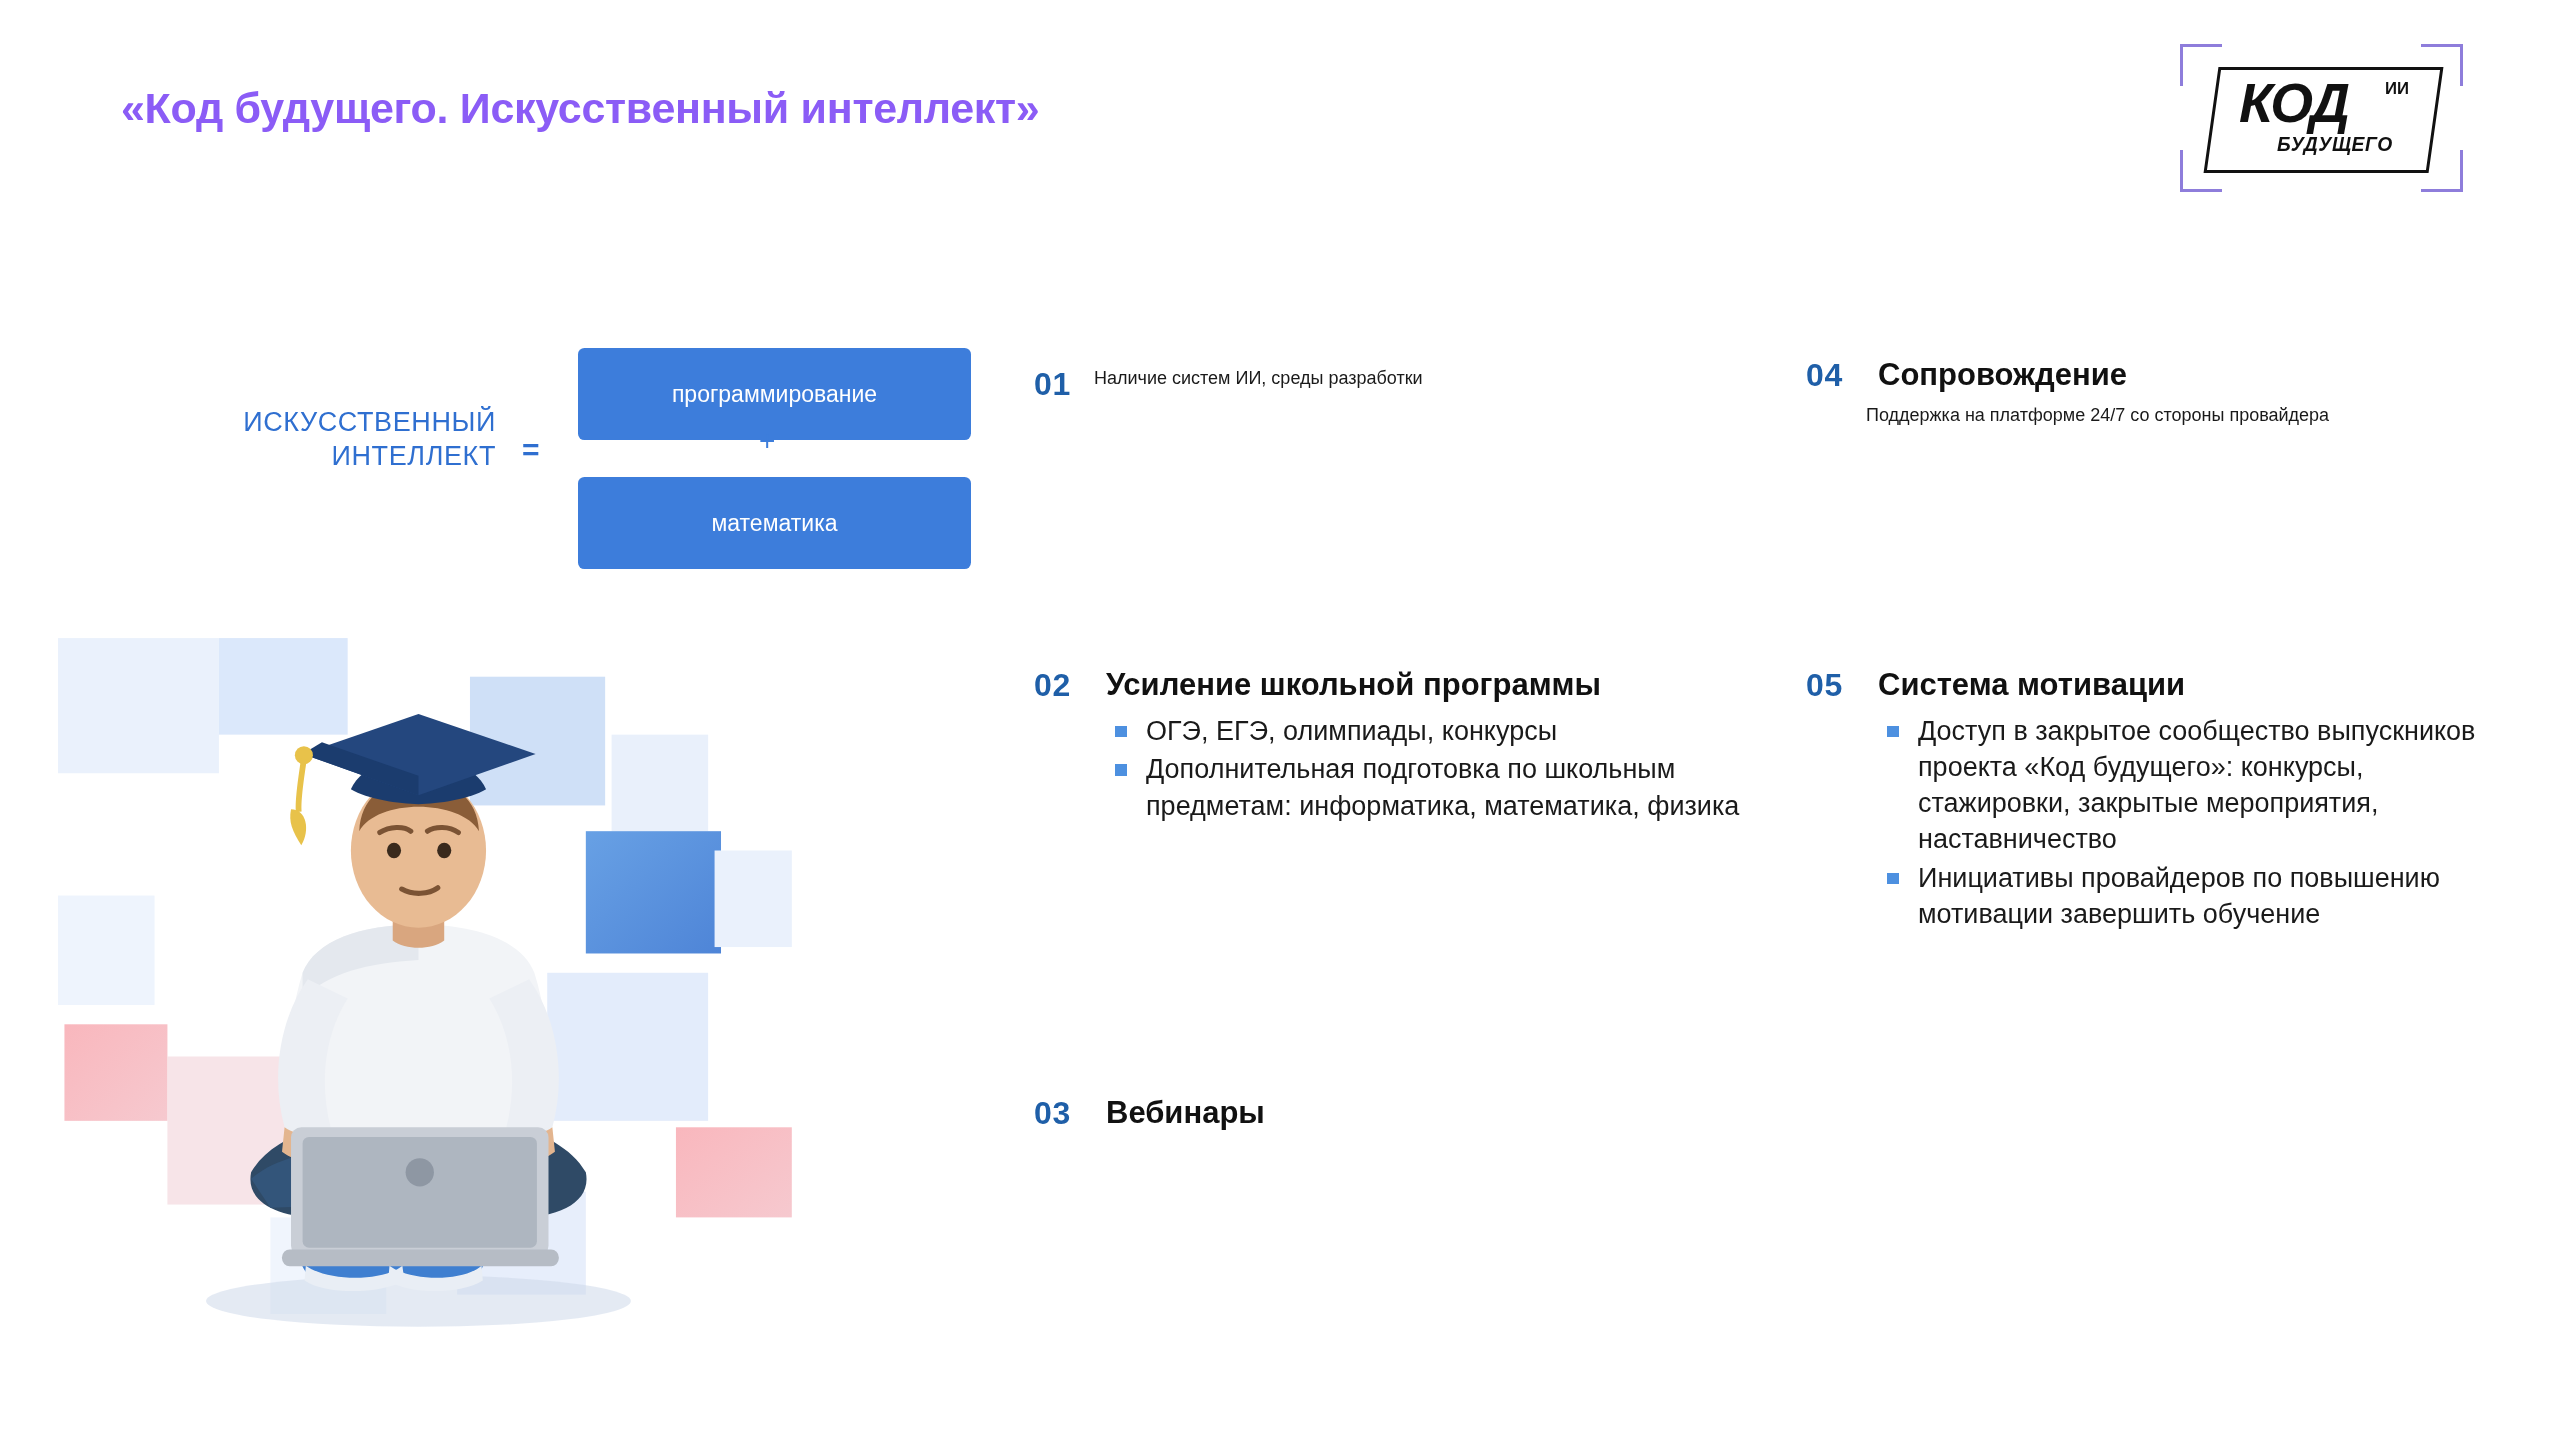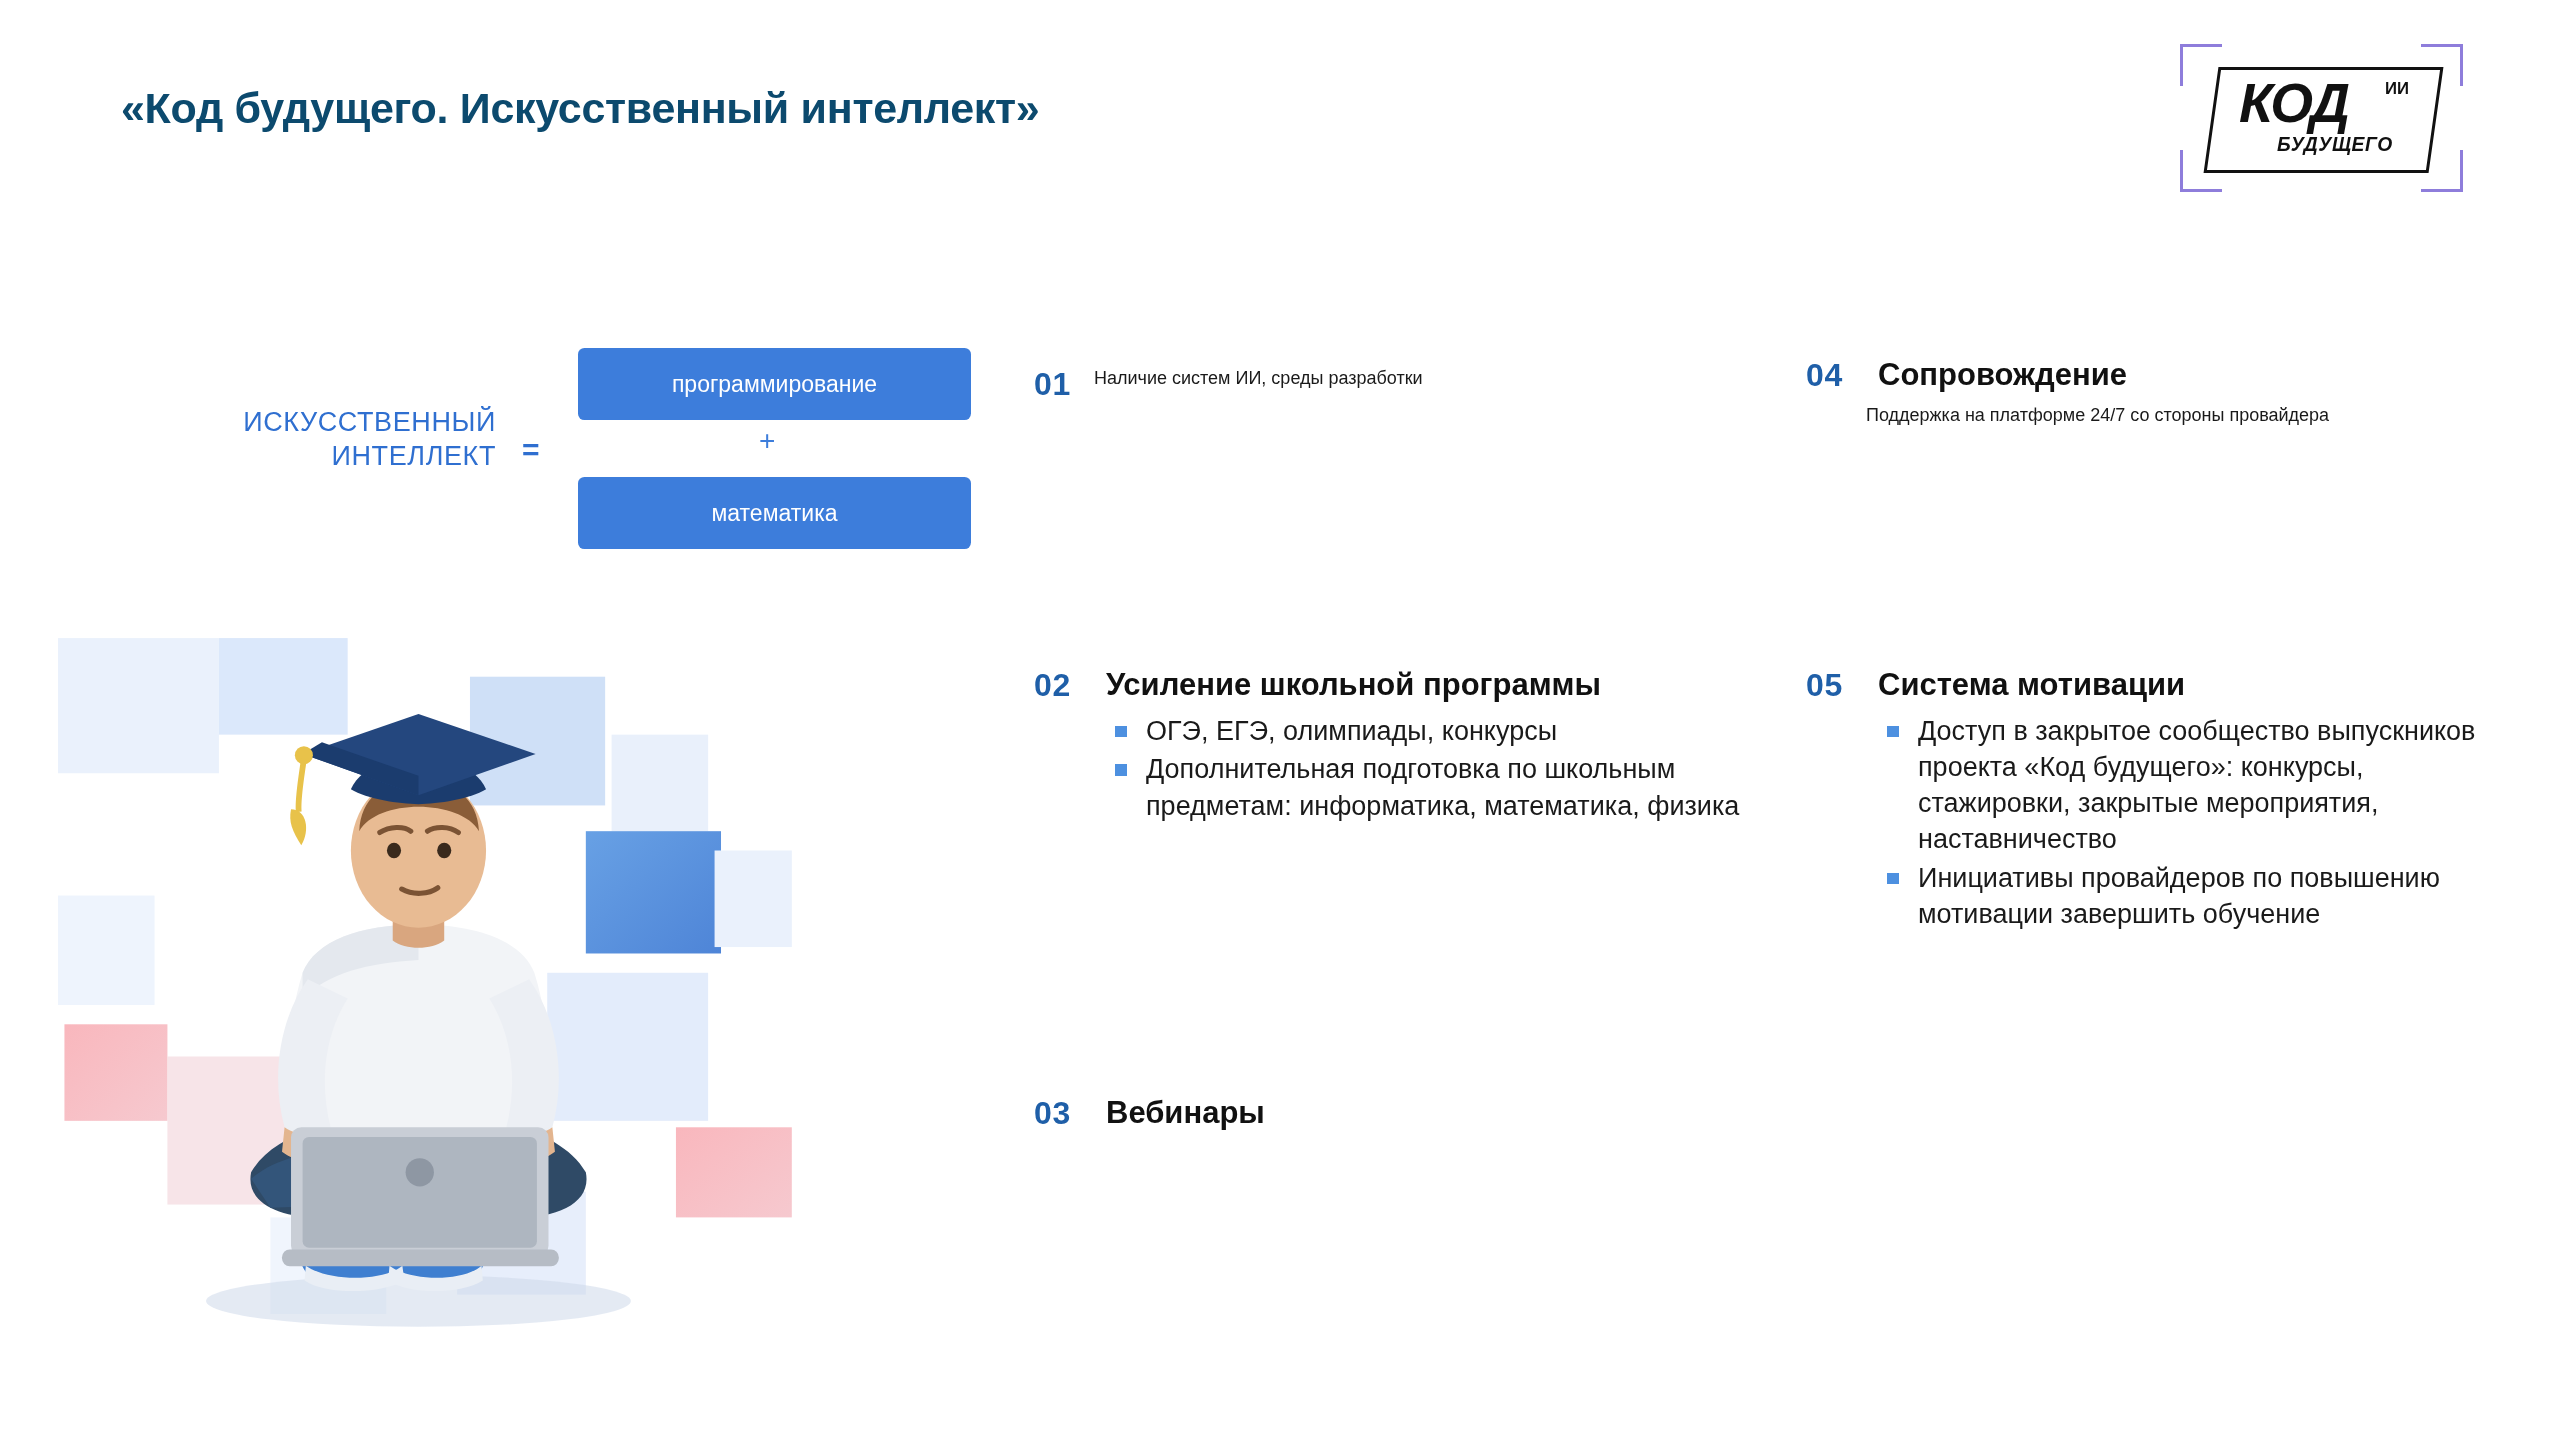--- a/index.html
+++ b/index.html
@@ -16,21 +16,21 @@
     overflow: hidden;
   }
 
   
   .slide-title {
     position: absolute;
     left: 121px;
     top: 84px;
     font-size: 43px;
     font-weight: bold;
-    color: #0c4a6e;
+    color: #8b5cf6;
     letter-spacing: -0.3px;
     white-space: nowrap;
   }
 
   
   .logo-wrap {
     position: absolute;
     left: 2180px;
     top: 44px;
     width: 283px;
@@ -103,21 +103,21 @@
     left: 522px;
     top: 433px;
     font-size: 30px;
     font-weight: bold;
     color: #2f6fd0;
   }
   .pill {
     position: absolute;
     left: 578px;
     width: 393px;
-    height: 72px;
+    height: 92px;
     background: #3d7ddb;
     border-radius: 6.4px;
     color: #ffffff;
     font-size: 23px;
     display: flex;
     align-items: center;
     justify-content: center;
   }
   .pill-prog { top: 348px; }
   .pill-math { top: 477px; }

